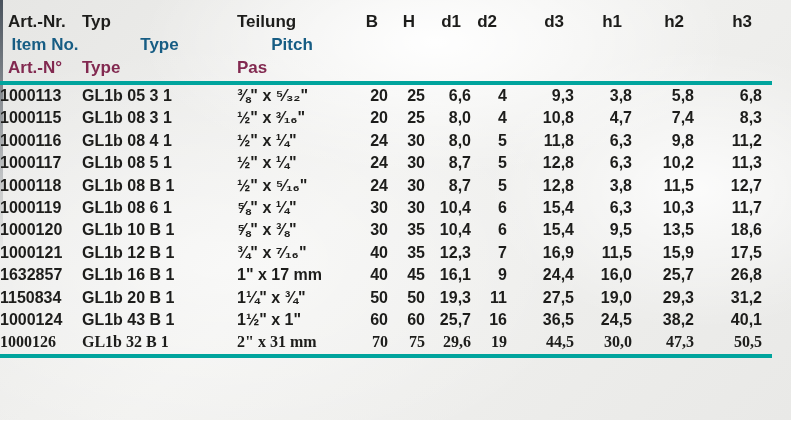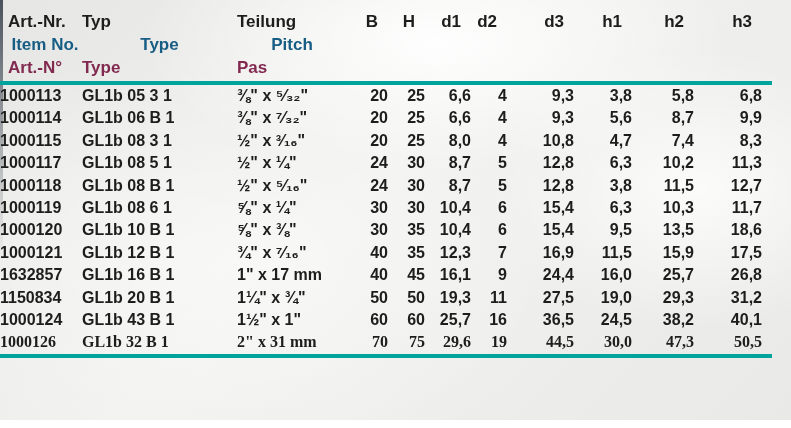--- a/index.html
+++ b/index.html
@@ -116,48 +116,48 @@
           <td class="num">25</td>
           <td class="num">6,6</td>
           <td class="num">4</td>
           <td class="num">9,3</td>
           <td class="num">3,8</td>
           <td class="num">5,8</td>
           <td class="num">6,8</td>
           <td></td>
         </tr>
         <tr>
-          <td class="c-art">1000114</td>
-          <td class="">GL1b 06 B 1</td>
-          <td class="">⅜" x ⁷⁄₃₂"</td>
-          <td class="num">20</td>
-          <td class="num">25</td>
-          <td class="num">6,6</td>
-          <td class="num">4</td>
-          <td class="num">9,3</td>
-          <td class="num">5,6</td>
-          <td class="num">8,7</td>
-          <td class="num">9,9</td>
-          <td></td>
-        </tr>
-        <tr>
           <td class="c-art">1000115</td>
           <td class="">GL1b 08 3 1</td>
           <td class="">½" x ³⁄₁₆"</td>
           <td class="num">20</td>
           <td class="num">25</td>
           <td class="num">8,0</td>
           <td class="num">4</td>
           <td class="num">10,8</td>
           <td class="num">4,7</td>
           <td class="num">7,4</td>
           <td class="num">8,3</td>
           <td></td>
         </tr>
         <tr>
+          <td class="c-art">1000116</td>
+          <td class="">GL1b 08 4 1</td>
+          <td class="">½" x ¼"</td>
+          <td class="num">24</td>
+          <td class="num">30</td>
+          <td class="num">8,0</td>
+          <td class="num">5</td>
+          <td class="num">11,8</td>
+          <td class="num">6,3</td>
+          <td class="num">9,8</td>
+          <td class="num">11,2</td>
+          <td></td>
+        </tr>
+        <tr>
           <td class="c-art">1000117</td>
           <td class="">GL1b 08 5 1</td>
           <td class="">½" x ¼"</td>
           <td class="num">24</td>
           <td class="num">30</td>
           <td class="num">8,7</td>
           <td class="num">5</td>
           <td class="num">12,8</td>
           <td class="num">6,3</td>
           <td class="num">10,2</td>

